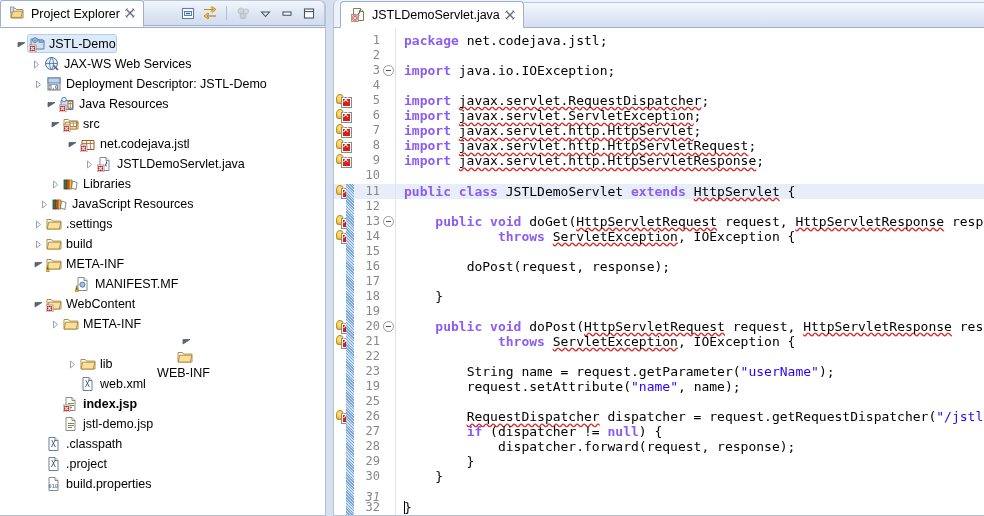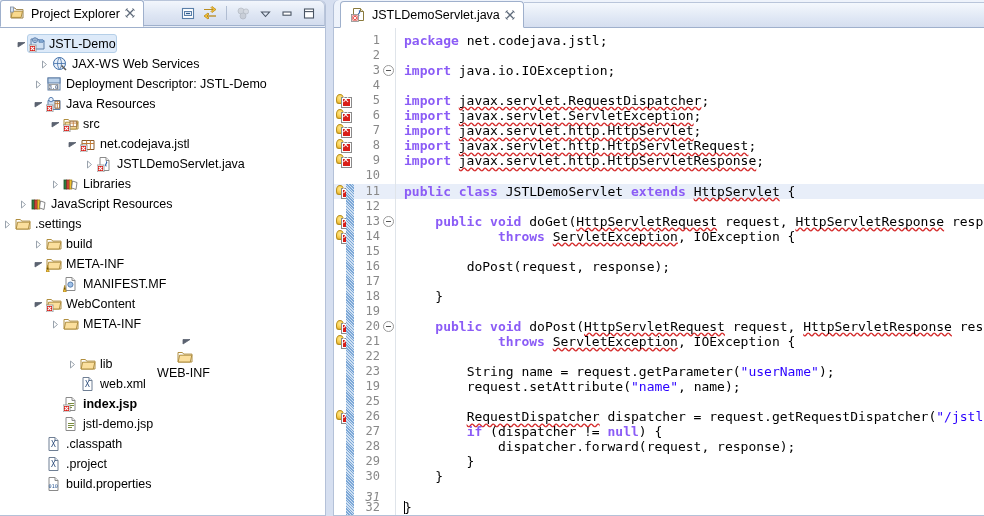--- a/index.html
+++ b/index.html
@@ -352,21 +352,21 @@
                   <circle cx="6" cy="4.2" r="2.4" fill="#eaf2fb" stroke="#4a73a8" stroke-width="0.9"></circle>
                   <path d="M3.6 4.2h4.8M6 1.8v4.8" stroke="#4a73a8" stroke-width="0.7"></path>
                   <path d="M10 3.8h4l1.2 1.2-1.2 1.2h-4z" fill="#8fb4dc" stroke="#4a73a8" stroke-width="0.8"></path>
                   <rect x="0" y="9" width="7" height="7" fill="#fdfdfd" stroke="#8a8a8a" stroke-width="0.8"></rect>
                   <rect x="1" y="10" width="5" height="5" fill="#d91e18"></rect>
                   <path d="M1.8 10.8 L5.2 14.2 M5.2 10.8 L1.8 14.2" stroke="#fff" stroke-width="1.1"></path>
                 </svg>
               </span>
               <span class="tlabel">JSTL-Demo</span>
             </div>
-            <div class="trow" style="padding-left: 37px;">
+            <div class="trow" style="padding-left: 29px;">
               <span class="twist">
                 <svg width="9" height="9" viewBox="0 0 9 9">
                   <path d="M2.5 1 L6.5 4.5 L2.5 8 Z" fill="none" stroke="#9aa3ad" stroke-width="1"></path>
                 </svg>
               </span>
               <span class="tico">
                 <svg width="16" height="16" viewBox="0 0 16 16">
                   <circle cx="7.5" cy="7.5" r="6" fill="#e8f0fa" stroke="#3f6ea8" stroke-width="1"></circle>
                   <path d="M1.8 7.5h11.4M7.5 1.6c2.6 3 2.6 8.8 0 11.8M7.5 1.6c-2.6 3-2.6 8.8 0 11.8" stroke="#3f6ea8" stroke-width="0.8" fill="none"></path>
                   <path d="M9.5 9.5l4.5 4.5" stroke="#5a5a5a" stroke-width="1.6"></path>
@@ -383,21 +383,21 @@
               <span class="tico">
                 <svg width="16" height="16" viewBox="0 0 16 16">
                   <rect x="2" y="2" width="12" height="12" fill="#fff" stroke="#5f7ea6" stroke-width="1"></rect>
                   <rect x="2" y="2" width="12" height="5" fill="#bcd2ea" stroke="#5f7ea6" stroke-width="1"></rect>
                   <rect x="3" y="8.5" width="9" height="5" fill="#fdfdfd" stroke="#8a8a8a" stroke-width="0.8"></rect>
                   <text x="7.5" y="12.8" font-size="5.4" fill="#1f3f6f" font-family="DejaVu Sans Mono, monospace" text-anchor="middle">3.0</text>
                 </svg>
               </span>
               <span class="tlabel">Deployment Descriptor: JSTL-Demo</span>
             </div>
-            <div class="trow" style="padding-left: 31px;">
+            <div class="trow" style="padding-left: 44px;">
               <span class="twist">
                 <svg width="9" height="9" viewBox="0 0 9 9">
                   <path d="M1 2.5 L8 2.5 L1 7 Z" fill="#5a6270" stroke="#5a6270" stroke-width="0.8"></path>
                 </svg>
               </span>
               <span class="tico">
                 <svg width="16" height="16" viewBox="0 0 16 16">
                   <path d="M2 4.5h12v9H2z" fill="#cfe0f2" stroke="#5f7ea6" stroke-width="1"></path>
                   <circle cx="5" cy="3.6" r="2.2" fill="#eaf2fb" stroke="#4a73a8" stroke-width="0.9"></circle>
                   <path d="M9 5.2h4.6v7H9z" fill="#fff" stroke="#8a5a2a" stroke-width="0.9"></path>
@@ -472,37 +472,37 @@
               <span class="tico">
                 <svg width="16" height="16" viewBox="0 0 16 16">
                   <rect x="1" y="4" width="2.6" height="9" fill="#2d7d3f" stroke="#1d5229" stroke-width="0.8"></rect>
                   <rect x="3.8" y="4" width="2.4" height="9" fill="#d94a3a" stroke="#8c2a1e" stroke-width="0.8"></rect>
                   <rect x="6.4" y="4" width="2.4" height="9" fill="#f0c02f" stroke="#9e7c10" stroke-width="0.8"></rect>
                   <path d="M9.5 5l4.5 1.5-1 7-4.5-1.6z" fill="#fff" stroke="#6a6a6a" stroke-width="0.8"></path>
                 </svg>
               </span>
               <span class="tlabel">Libraries</span>
             </div>
-            <div class="trow" style="padding-left: 16px; text-align: right;">
+            <div class="trow" style="padding-left: 37px; text-align: right;">
               <span class="twist">
                 <svg width="9" height="9" viewBox="0 0 9 9">
                   <path d="M2.5 1 L6.5 4.5 L2.5 8 Z" fill="none" stroke="#9aa3ad" stroke-width="1"></path>
                 </svg>
               </span>
               <span class="tico">
                 <svg width="16" height="16" viewBox="0 0 16 16">
                   <rect x="1" y="4" width="2.6" height="9" fill="#2d7d3f" stroke="#1d5229" stroke-width="0.8"></rect>
                   <rect x="3.8" y="4" width="2.4" height="9" fill="#d94a3a" stroke="#8c2a1e" stroke-width="0.8"></rect>
                   <rect x="6.4" y="4" width="2.4" height="9" fill="#f0c02f" stroke="#9e7c10" stroke-width="0.8"></rect>
                   <path d="M9.5 5l4.5 1.5-1 7-4.5-1.6z" fill="#fff" stroke="#6a6a6a" stroke-width="0.8"></path>
                 </svg>
               </span>
               <span class="tlabel">JavaScript Resources</span>
             </div>
-            <div class="trow" style=" text-align: right;">
+            <div class="trow" style="padding-left: 31px; text-align: right;">
               <span class="twist">
                 <svg width="9" height="9" viewBox="0 0 9 9">
                   <path d="M2.5 1 L6.5 4.5 L2.5 8 Z" fill="none" stroke="#9aa3ad" stroke-width="1"></path>
                 </svg>
               </span>
               <span class="tico">
                 <svg width="16" height="16" viewBox="0 0 16 16">
                   <path d="M1 3.5h4.4l1.3 1.6H15V13H1z" fill="#fff" stroke="#b08e3f" stroke-width="1"></path>
                   <path d="M2.6 6.2h12.2L13.3 13H1.2z" fill="#fbdf9d" stroke="#b08e3f" stroke-width="1"></path>
                 </svg>
@@ -532,21 +532,21 @@
               <span class="tico">
                 <svg width="16" height="16" viewBox="0 0 16 16">
                   <path d="M1 3.5h4.4l1.3 1.6H15V13H1z" fill="#fff" stroke="#b08e3f" stroke-width="1"></path>
                   <path d="M2.6 6.2h12.2L13.3 13H1.2z" fill="#fbdf9d" stroke="#b08e3f" stroke-width="1"></path>
                   <path d="M3.2 16 L0.2 16 L1.7 9.4 Z" fill="#f5c33a" stroke="#a8821d" stroke-width="0.8"></path>
                   <path d="M1.7 11.6v2" stroke="#5a4205" stroke-width="1"></path>
                 </svg>
               </span>
               <span class="tlabel">META-INF</span>
             </div>
-            <div class="trow" style="padding-left: 48px;">
+            <div class="trow" style="padding-left: 60px;">
               <span class="twist"></span>
               <span class="tico">
                 <svg width="16" height="16" viewBox="0 0 16 16">
                   <path d="M3 1.5h6l3 3v10H3z" fill="#fff" stroke="#8a8a8a" stroke-width="1"></path>
                   <path d="M9 1.5v3h3" fill="#eee" stroke="#8a8a8a" stroke-width="1"></path>
                   <circle cx="7.4" cy="8.6" r="2.6" fill="#9fc0e6" stroke="#40699e" stroke-width="0.8"></circle>
                   <path d="M3.2 16 L0.2 16 L1.7 9.4 Z" fill="#f5c33a" stroke="#a8821d" stroke-width="0.8"></path>
                   <path d="M1.7 11.6v2" stroke="#5a4205" stroke-width="1"></path>
                 </svg>
               </span>

